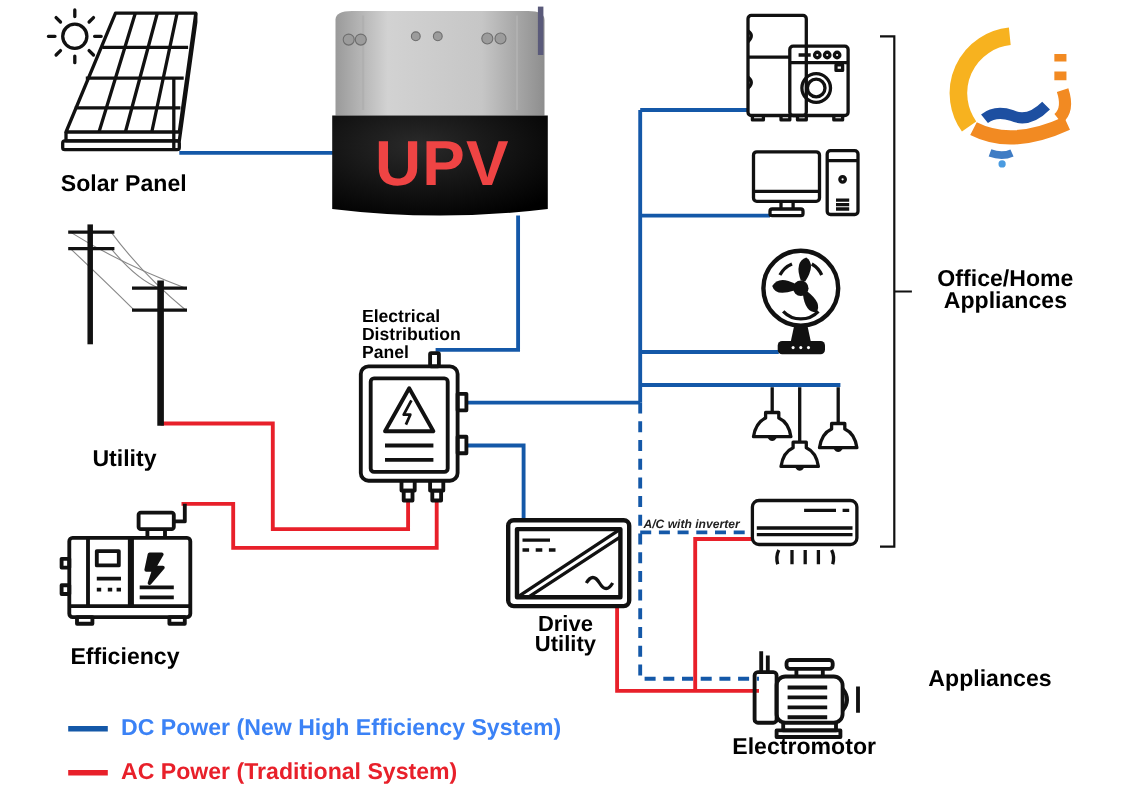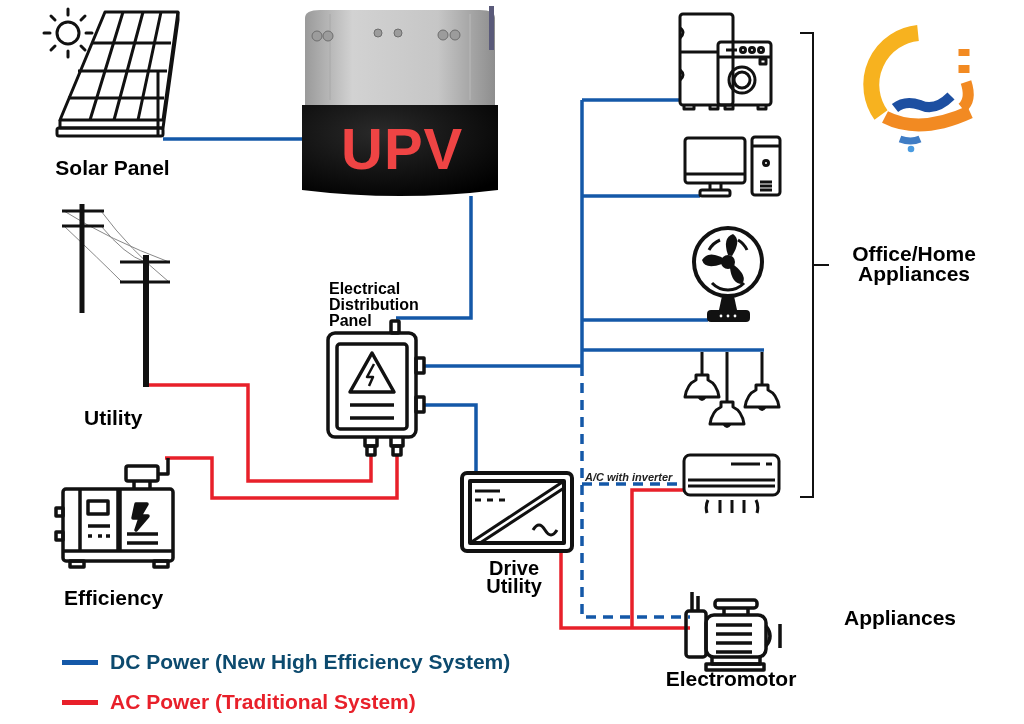--- a/index.html
+++ b/index.html
@@ -234,18 +234,18 @@
   <div>Office/Home</div>
   <div>Appliances</div>
 </div>
 
 <div class="lbl c" style="left:830px;top:606px;width:140px;font-size:21px;line-height:24px;">
   <div>Appliances</div>
 </div>
 
 <div class="legend" style="top:650px;">
   <span class="sw" style="background: rgb(20, 88, 168);"></span>
-  <span style="color: #0c4a6e;">DC Power (New High Efficiency System)</span>
+  <span style="color: #3b82f6;">DC Power (New High Efficiency System)</span>
 </div>
 <div class="legend" style="top:690px;">
   <span class="sw" style="background: rgb(232, 32, 42);"></span>
   <span style="color: rgb(232, 32, 42);">AC Power (Traditional System)</span>
 </div>
 
 </body></html>

